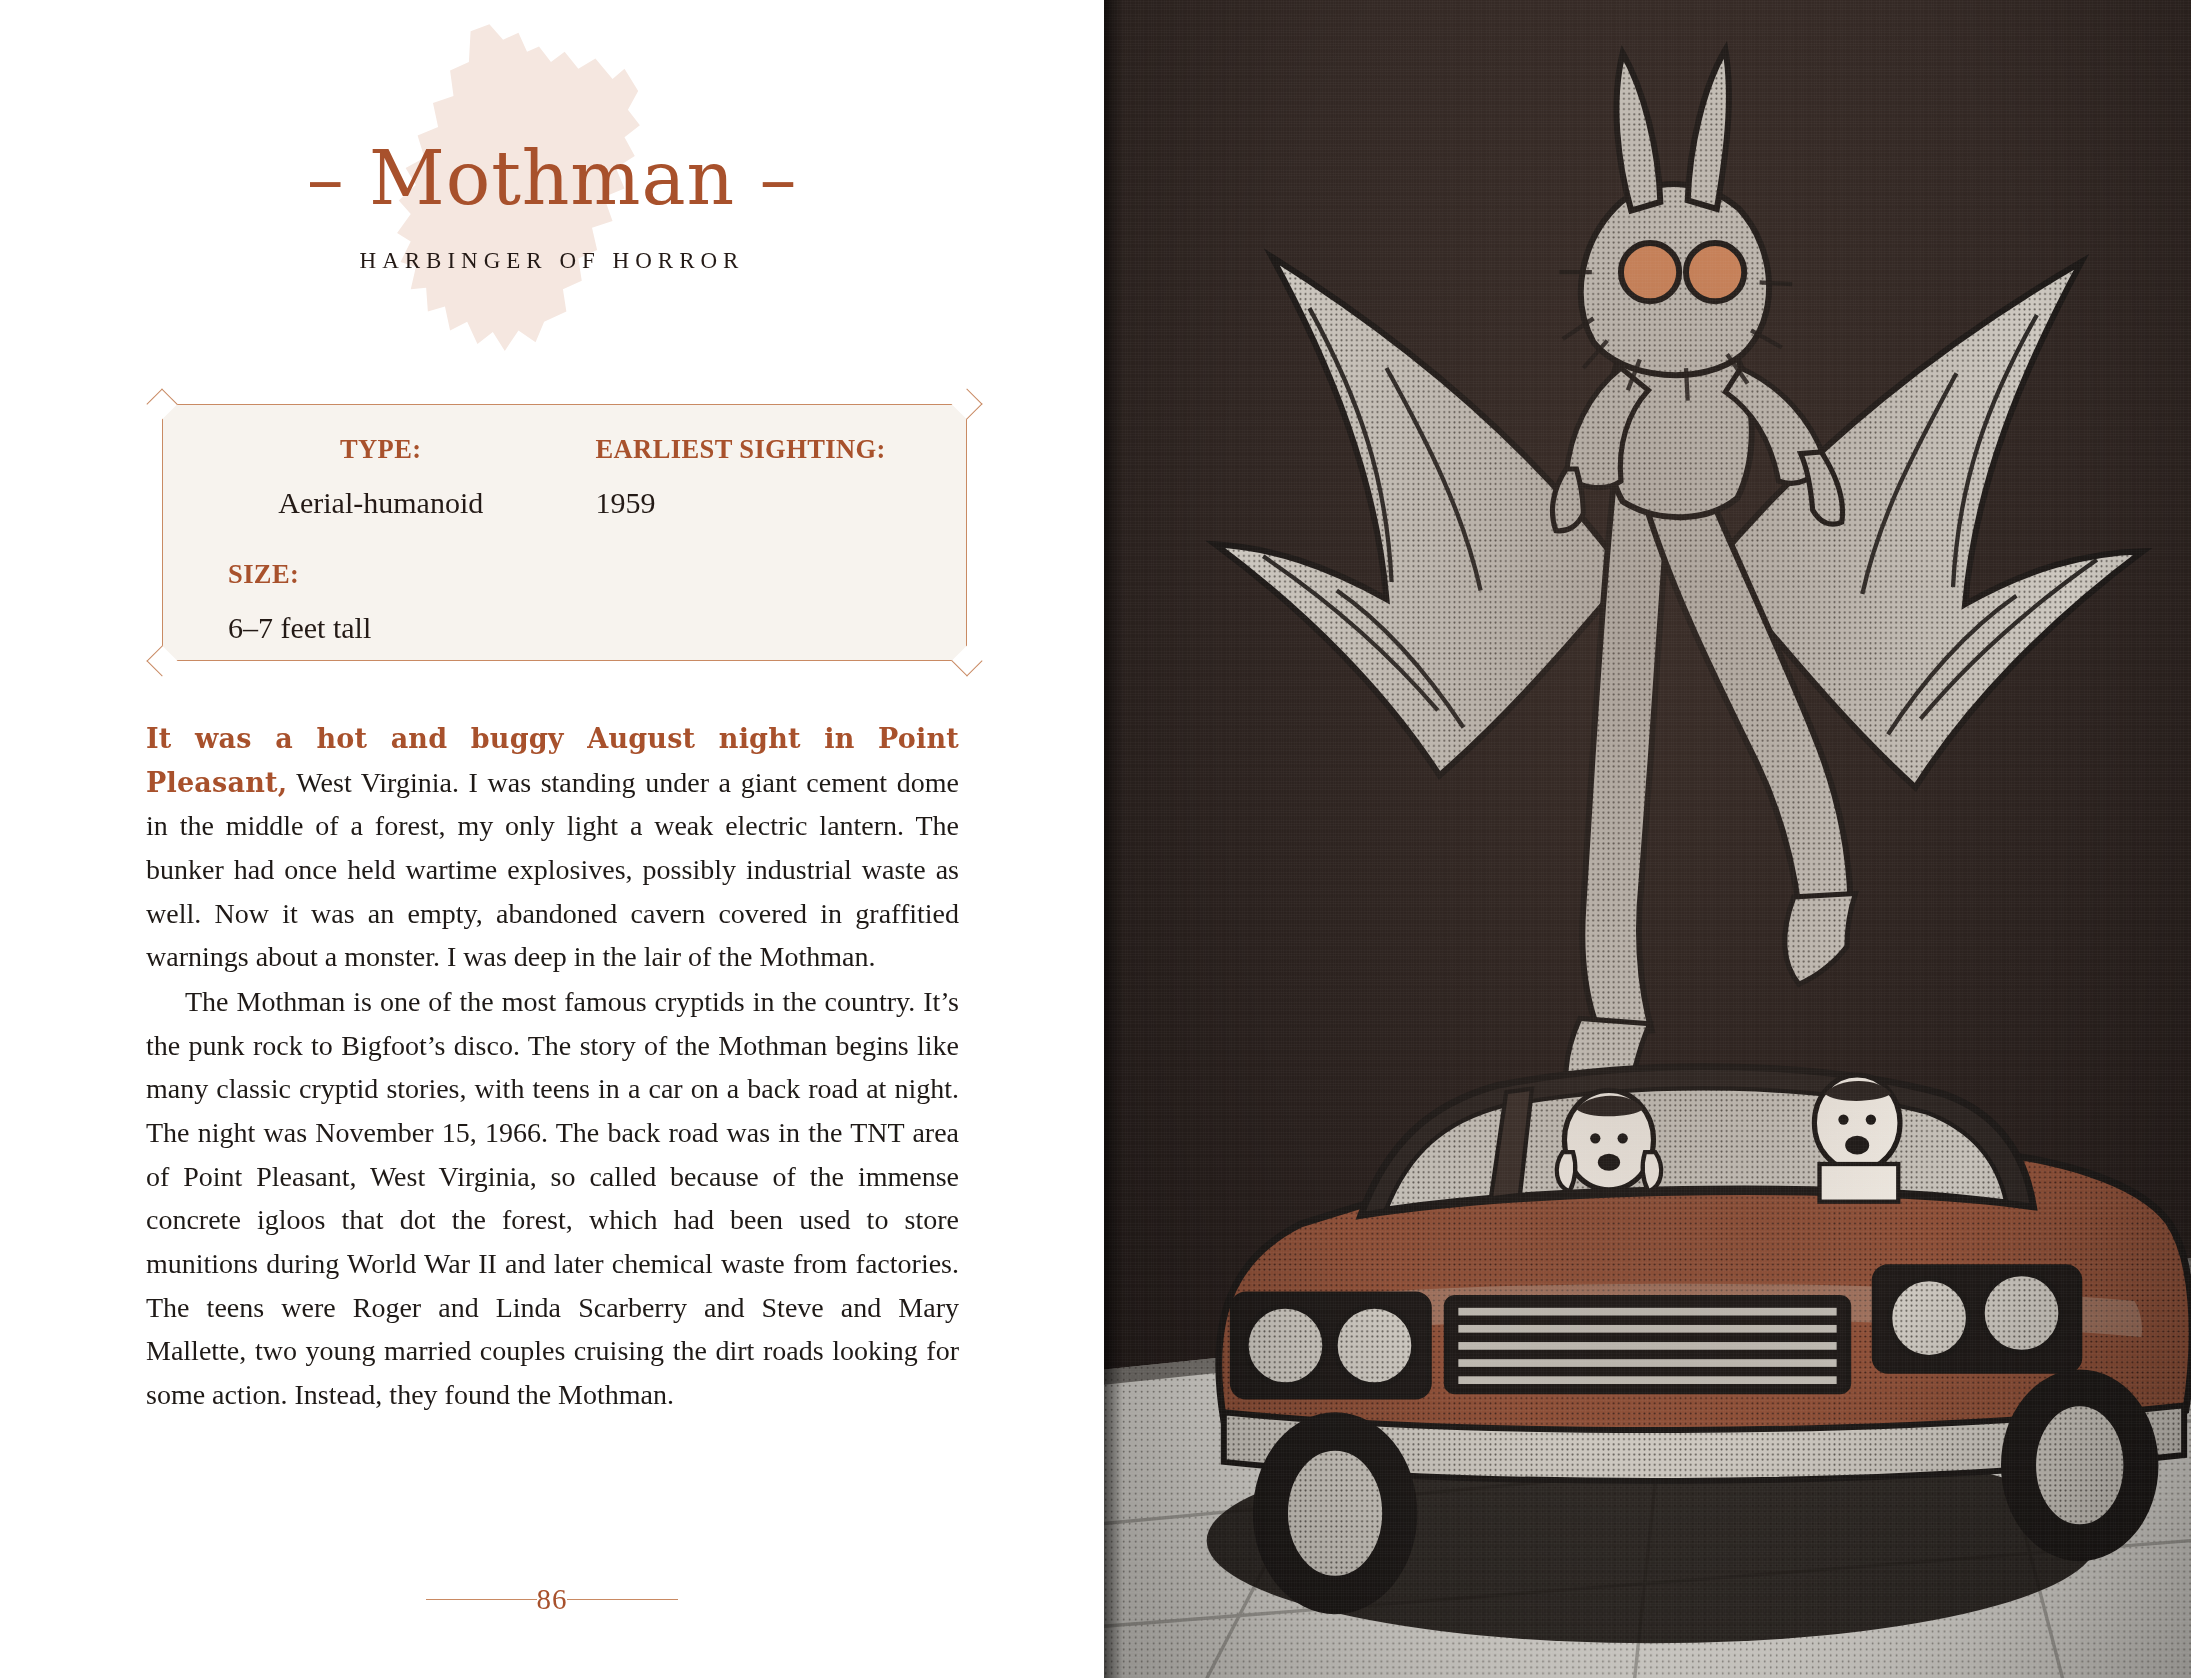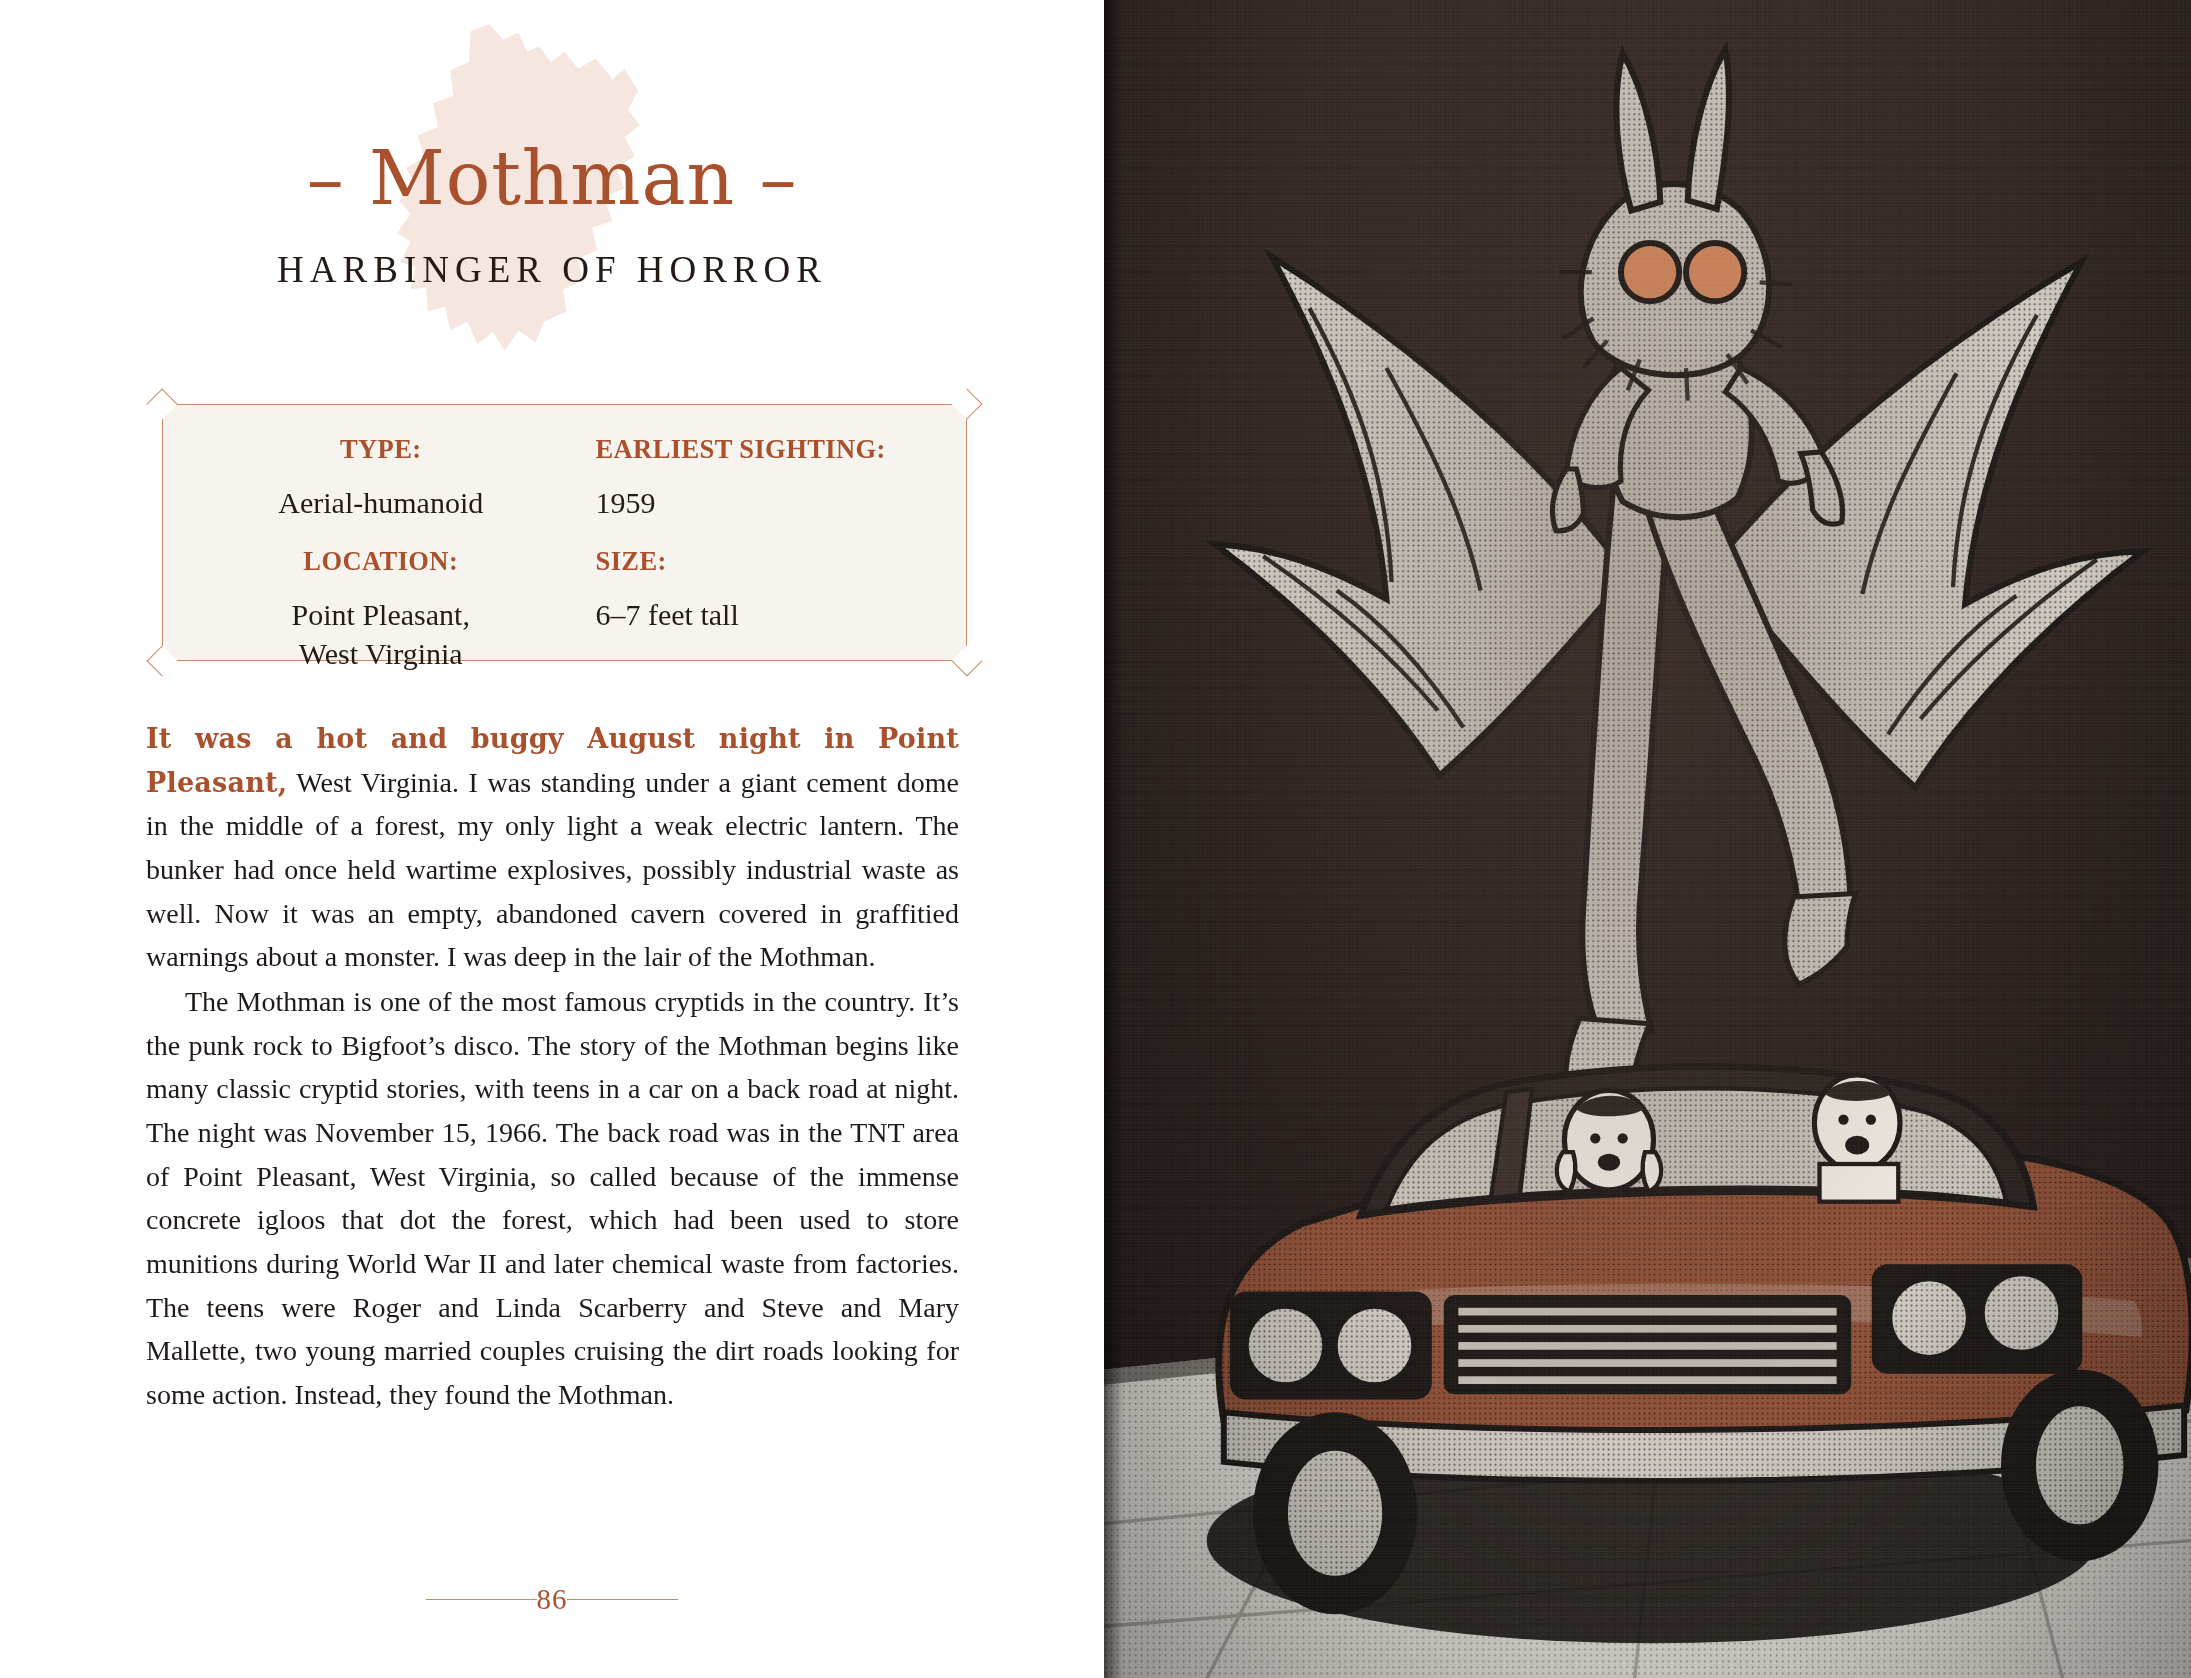--- a/index.html
+++ b/index.html
@@ -47,21 +47,21 @@
     font-size: 74px;
     color: #a8512c;
     letter-spacing: 0.9px;
     line-height: 1;
     font-weight: 400;
     white-space: nowrap;
   }
   .subtitle {
     margin-top: 33px;
     font-family: "Liberation Serif", serif;
-    font-size: 37px;
+    font-size: 23px;
     letter-spacing: 6px;
     color: #241a16;
   }
 
   
   .stat-card {
     position: absolute;
     left: 162px; top: 404px;
     width: 805px; height: 257px;
     background: #f7f3ee;
@@ -211,25 +211,20 @@
       <div class="stat-grid">
         <div class="stat-cell al-center">
           <div class="stat-label">TYPE:</div>
           <div class="stat-value">Aerial-humanoid</div>
         </div>
         <div class="stat-cell right al-center">
           <div class="stat-label">EARLIEST SIGHTING:</div>
           <div class="stat-value">1959</div>
         </div>
 
-        <div class="stat-cell al-center stat-row2">
-          <div class="stat-label">LOCATION:</div>
-          <div class="stat-value" style="white-space:pre-line; text-align:center;">Point Pleasant,
-West Virginia</div>
-        </div>
         <div class="stat-cell right al-center stat-row2">
           <div class="stat-label">SIZE:</div>
           <div class="stat-value">6–7 feet tall</div>
         </div>
       </div>
     </div>
 
     <div class="body-copy">
       <p><span class="lede">It was a hot and buggy August night in Point Pleasant,</span><span> West Virginia. I was standing under a giant cement dome in the middle of a forest, my only light a weak electric lantern. The bunker had once held wartime explosives, possibly industrial waste as well. Now it was an empty, abandoned cavern covered in graffitied warnings about a monster. I was deep in the lair of the Mothman.</span></p>
       <p>The Mothman is one of the most famous cryptids in the country. It’s the punk rock to Bigfoot’s disco. The story of the Mothman begins like many classic cryptid stories, with teens in a car on a back road at night. The night was November 15, 1966. The back road was in the TNT area of Point Pleasant, West Virginia, so called because of the immense concrete igloos that dot the forest, which had been used to store munitions during World War II and later chemical waste from factories. The teens were Roger and Linda Scarberry and Steve and Mary Mallette, two young married couples cruising the dirt roads looking for some action. Instead, they found the Mothman.</p>

